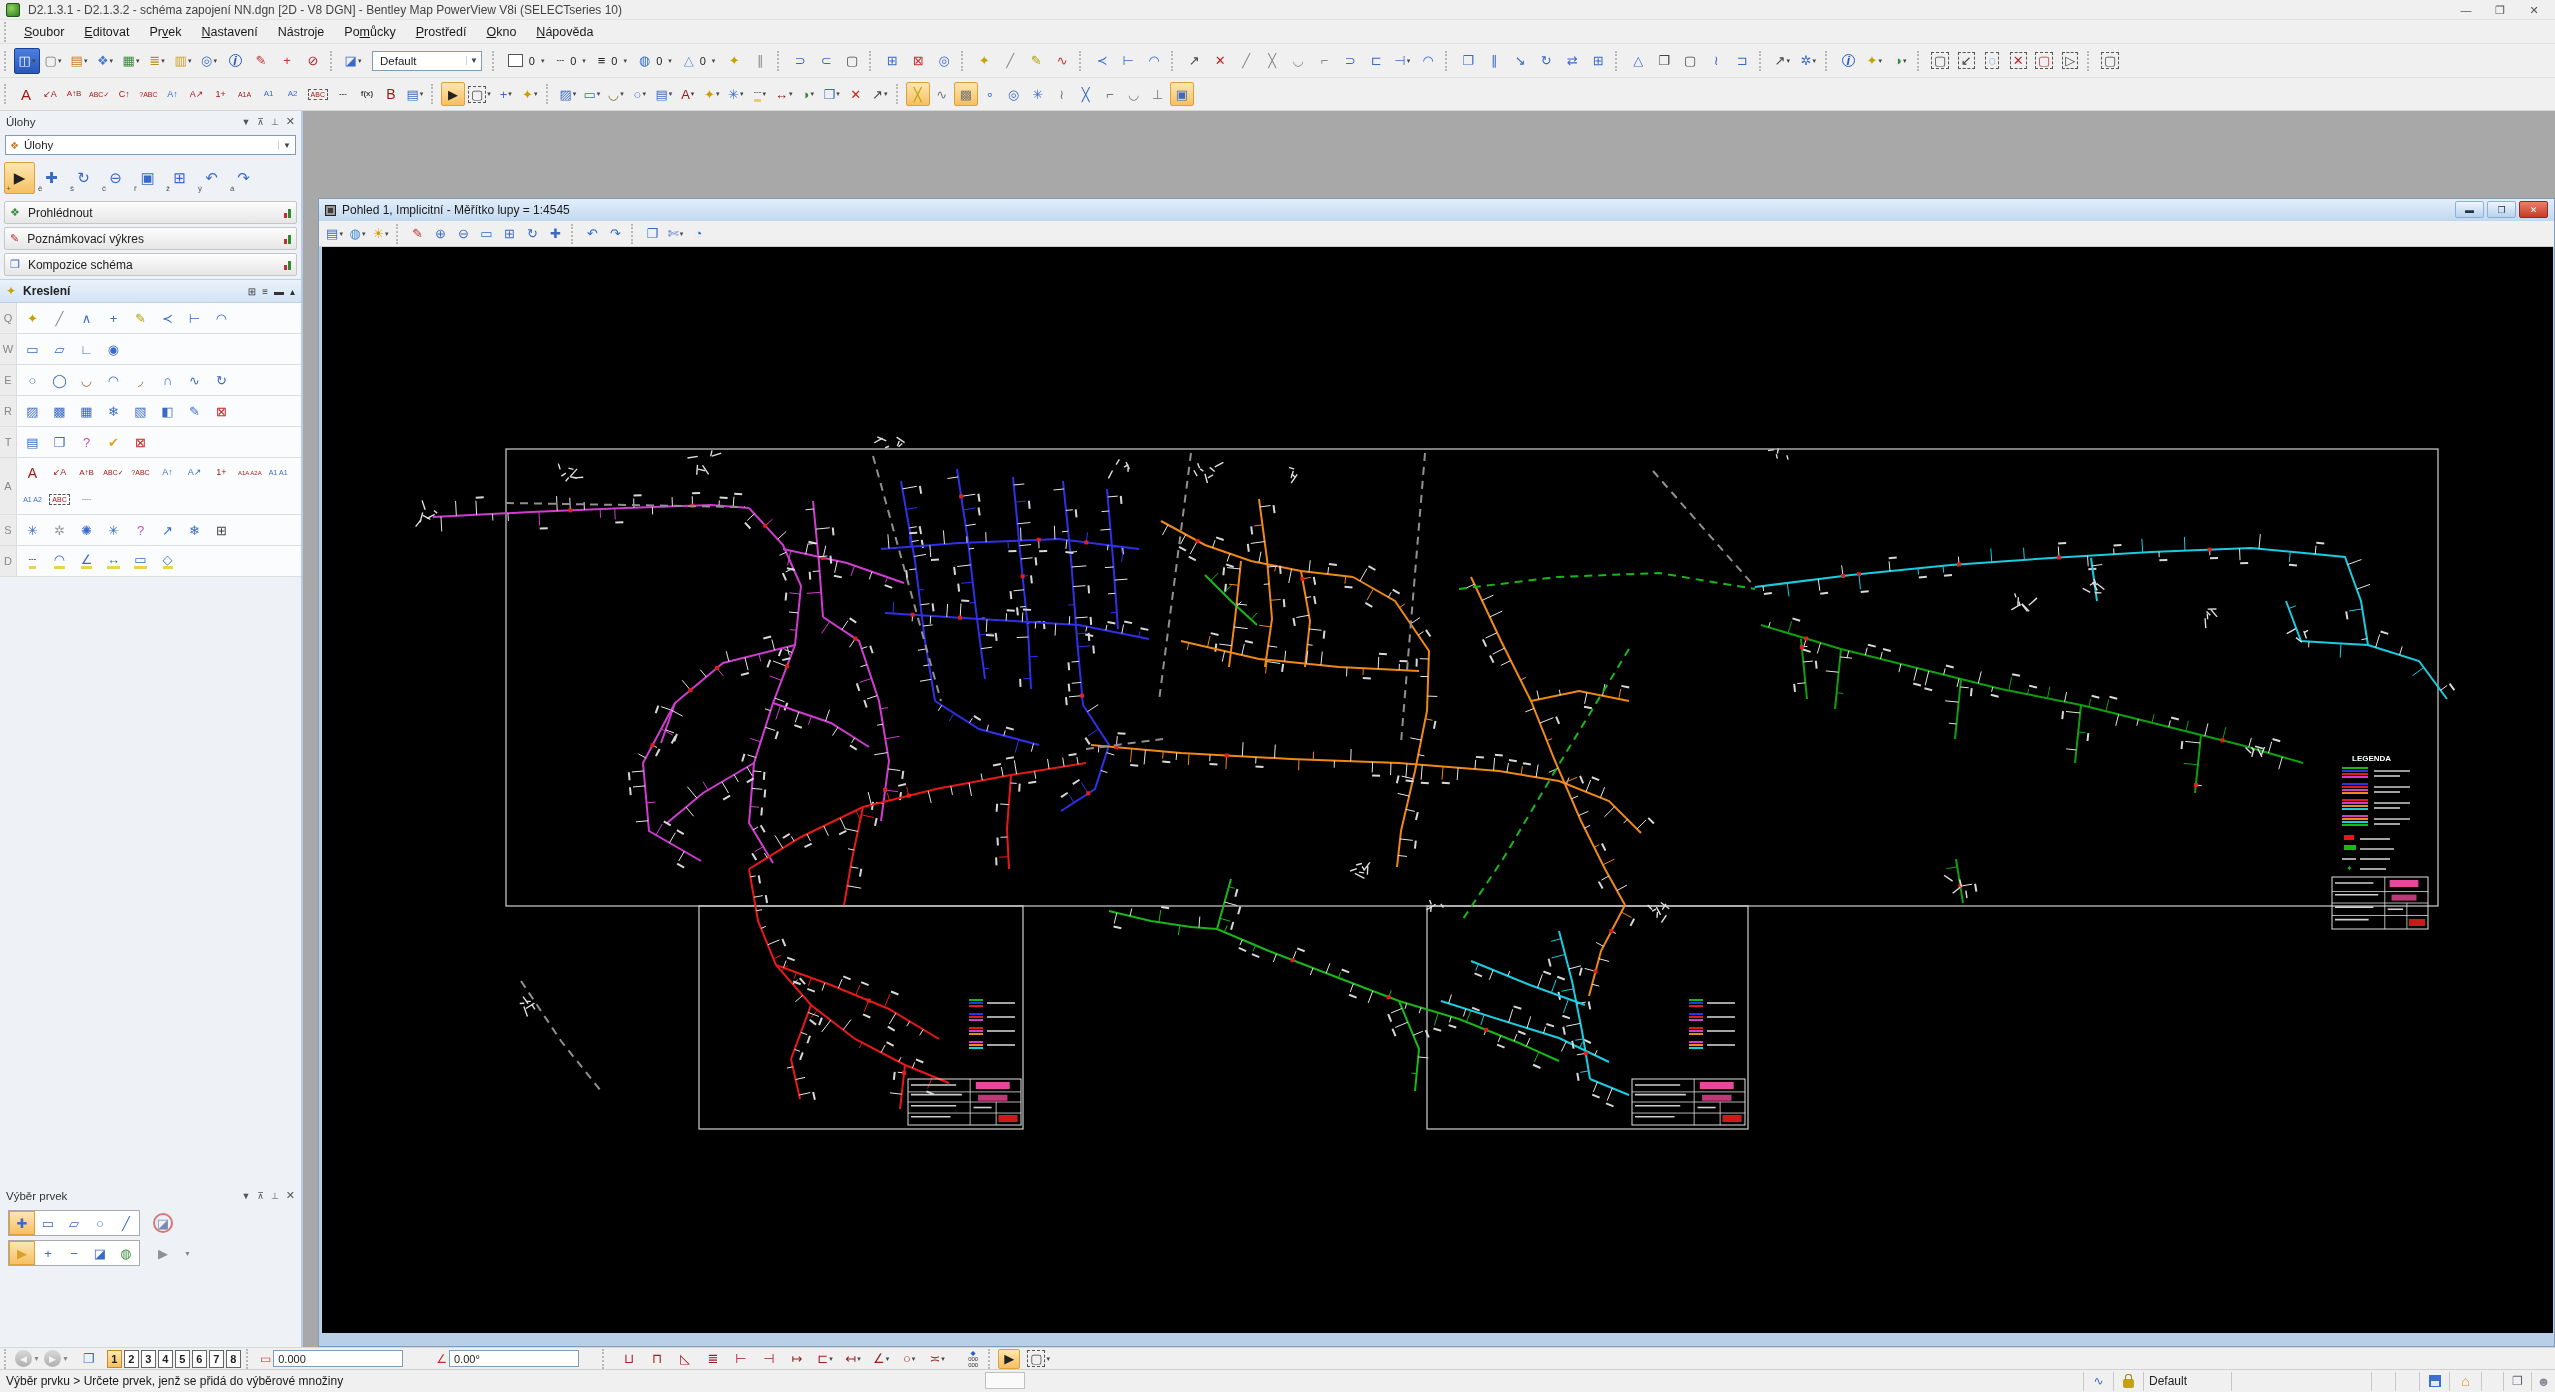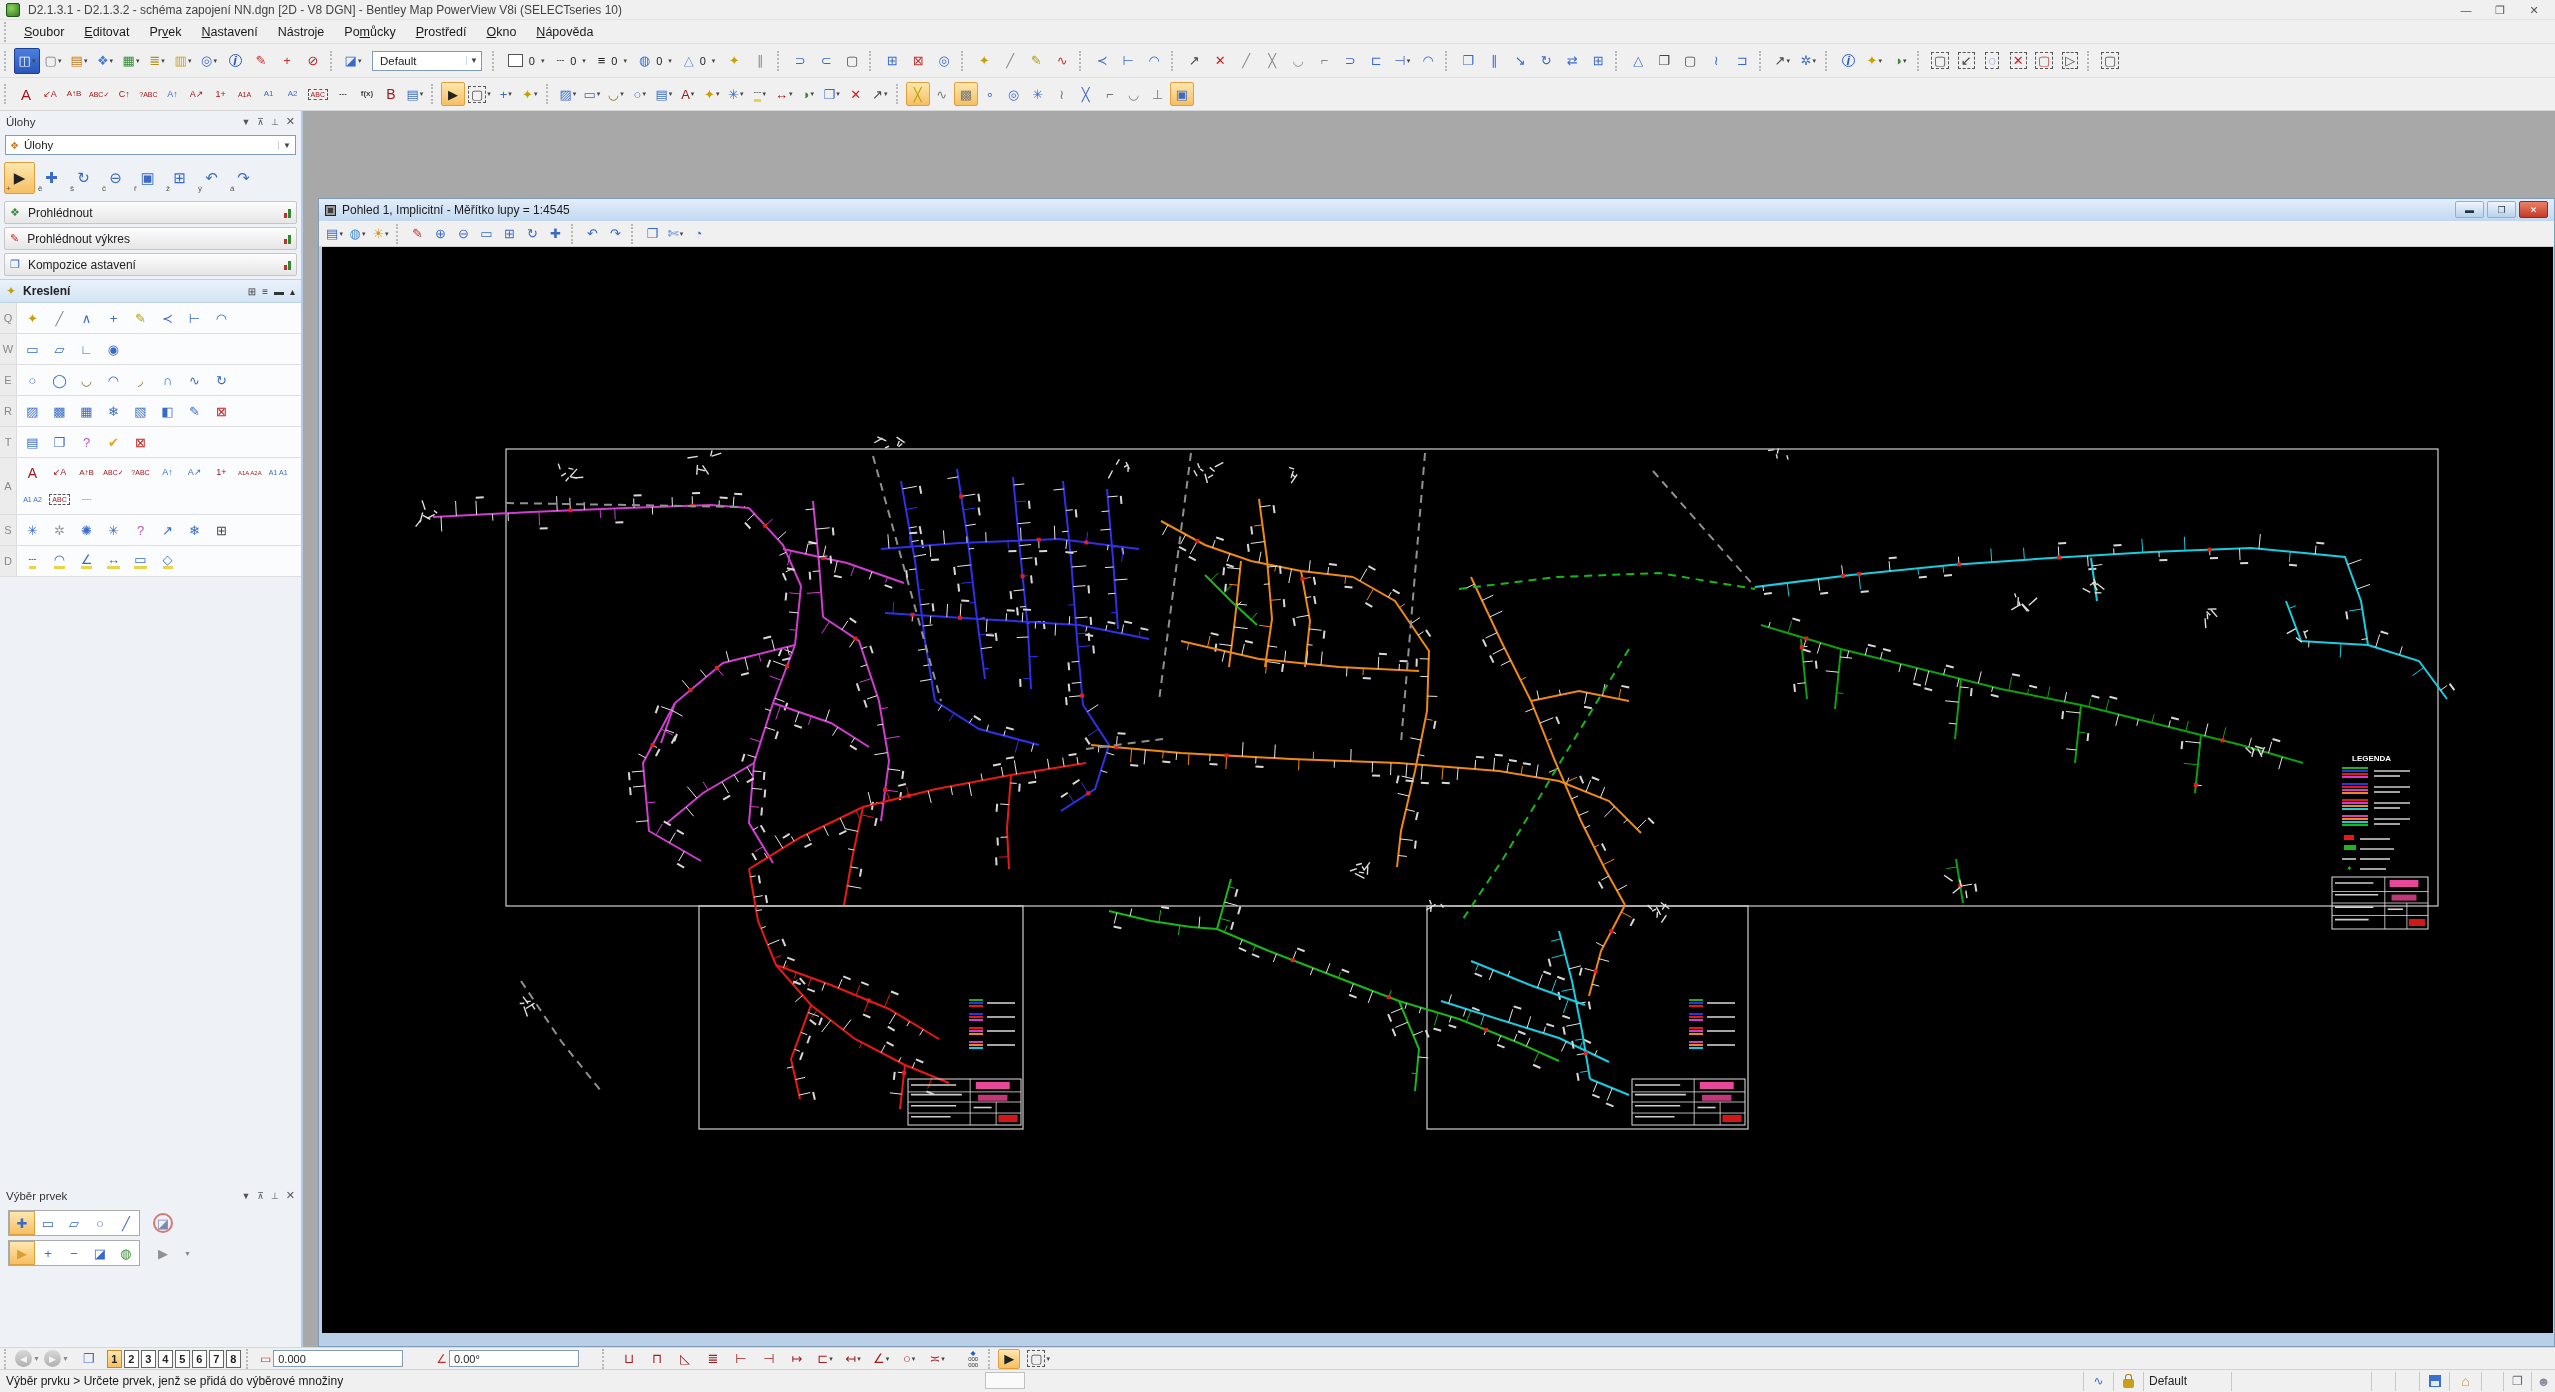--- a/index.html
+++ b/index.html
@@ -629,29 +629,29 @@
             <div class="section">
               <span class="si" style="color: rgb(58, 138, 58);">❖</span>
               <span class="sl">Prohlédnout</span>
               <span class="ramp">
                 <i class="r1"></i>
                 <i class="r2"></i>
               </span>
             </div>
             <div class="section">
               <span class="si" style="color: rgb(192, 48, 48);">✎</span>
-              <span class="sl">Prohlédnout výkres</span>
+              <span class="sl">Poznámkovací výkres</span>
               <span class="ramp">
                 <i class="r1"></i>
                 <i class="r2"></i>
               </span>
             </div>
             <div class="section">
               <span class="si" style="color: rgb(58, 106, 200);">❐</span>
-              <span class="sl">Kompozice astavení</span>
+              <span class="sl">Kompozice schéma</span>
               <span class="ramp">
                 <i class="r1"></i>
                 <i class="r2"></i>
               </span>
             </div>
           </div>
         <div id="kreslheader">
           <span class="si" id="krgl" style="color: rgb(200, 160, 0);">✦</span>
           <span class="sl">Kreslení</span>
           <span id="krviews"><span class="vi">⊞</span><span class="vi">≡</span><span class="vi">▬</span><span class="vi">▴</span></span>

